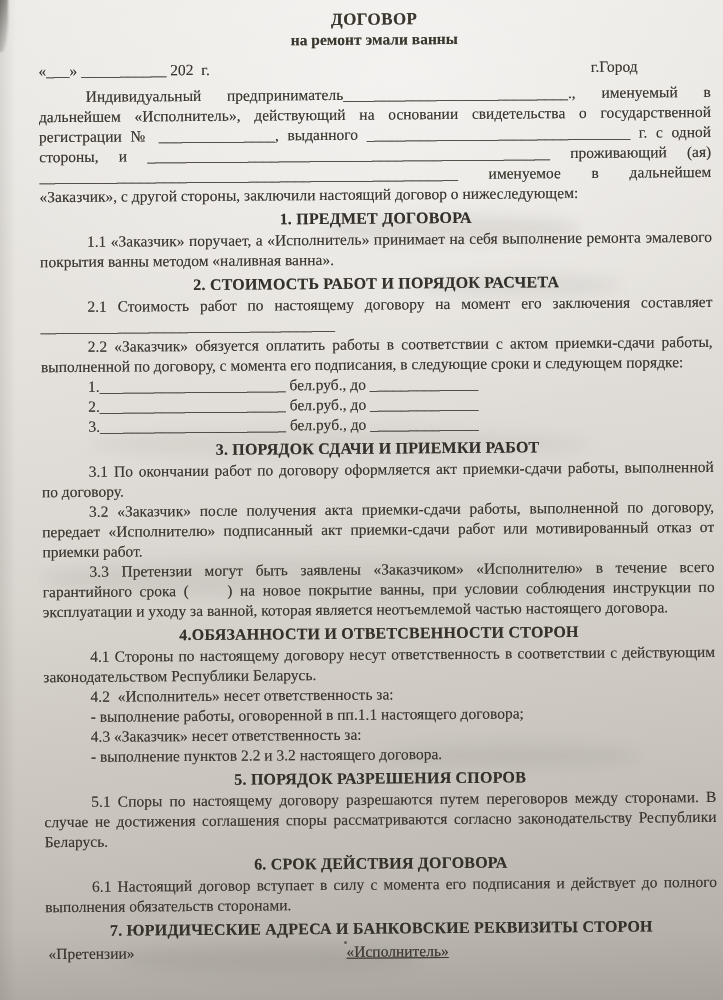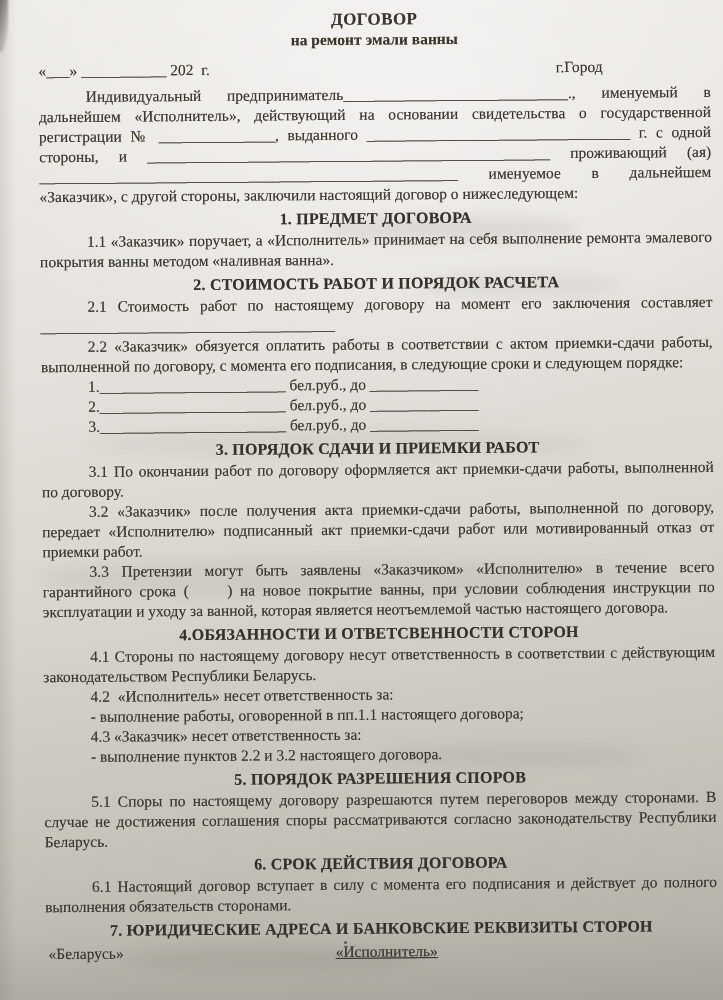--- a/index.html
+++ b/index.html
@@ -39,21 +39,21 @@
     position: absolute; top: 0; left: 38px; width: 672px;
     font-size: 15.5px; line-height: 20px;
     transform: rotate(-0.45deg); transform-origin: 30px 0;
     text-shadow: 0 0 0.6px rgba(59,55,48,0.55);
   }
 
   .doc-title    { margin-top: 12px; text-align: center; font-weight: 700; font-size: 17px; letter-spacing: 0.4px; }
   .doc-subtitle { text-align: center; font-weight: 700; font-size: 15.5px; }
 
   .dateline { display: flex; justify-content: space-between; margin: 9px 0 6px; }
-  .dateline .city { margin-right: 108px; }
+  .dateline .city { margin-right: 73px; }
 
   .pl { margin: 0; }
   .para { margin: 0; text-align: justify; }
   .ind { text-indent: 47px; }
   .stretch { text-align: justify; text-align-last: justify; }
 
   .sec-h { font-weight: 700; text-align: center; font-size: 16px; line-height: 21px;
            margin: 3px 0 1px; letter-spacing: 0.2px; color: #34302a; }
 
   .sigrow { display: flex; margin-top: 3px; }
@@ -117,18 +117,18 @@
     <div class="pl ind">- выполнение пунктов 2.2 и 3.2 настоящего договора.</div>
 
     <div class="sec-h">5. ПОРЯДОК РАЗРЕШЕНИЯ СПОРОВ</div>
     <p class="para ind">5.1 Споры по настоящему договору разрешаются путем переговоров между сторонами. В случае не достижения соглашения споры рассматриваются согласно законодательству Республики Беларусь.</p>
 
     <div class="sec-h">6. СРОК ДЕЙСТВИЯ ДОГОВОРА</div>
     <p class="para ind">6.1 Настоящий договор вступает в силу с момента его подписания и действует до полного выполнения обязательств сторонами.</p>
 
     <div class="sec-h">7. ЮРИДИЧЕСКИЕ АДРЕСА И БАНКОВСКИЕ РЕКВИЗИТЫ СТОРОН</div>
     <div class="sigrow">
-      <span class="sig-c">«Беларусь»</span>
+      <span class="sig-c">«Претензии»</span>
       <span class="sig-e">«Исполнитель»</span>
     </div>
 
   </div>
 </div>
 
 </body></html>

